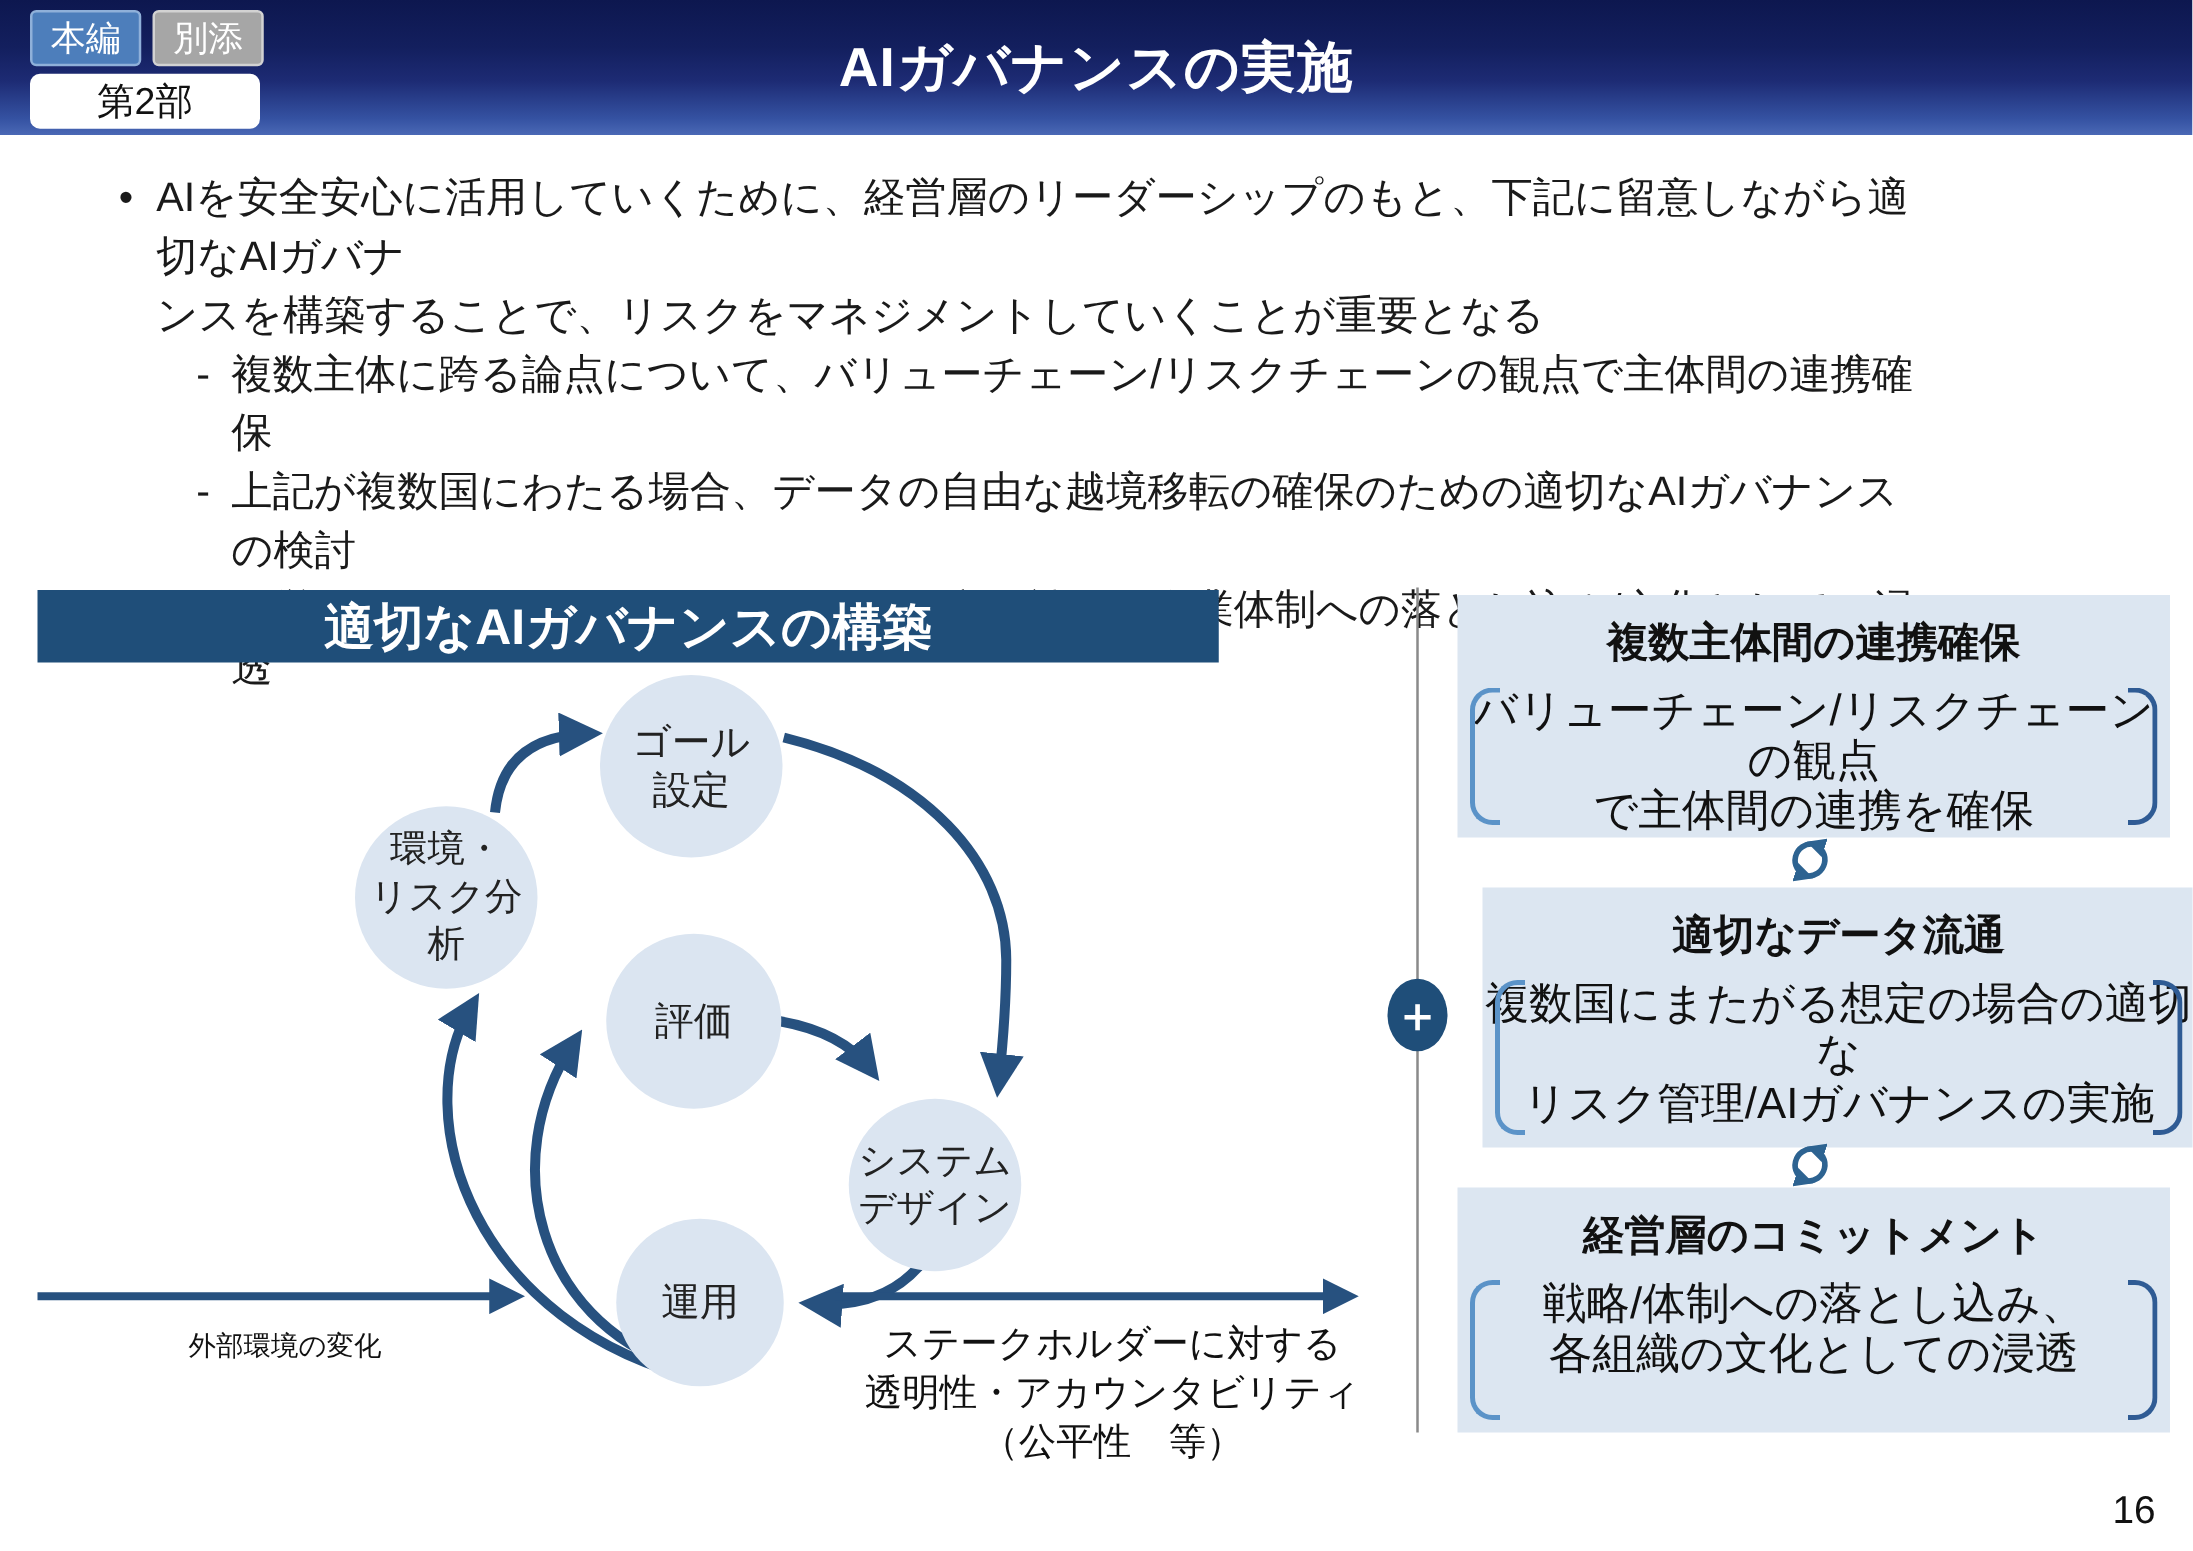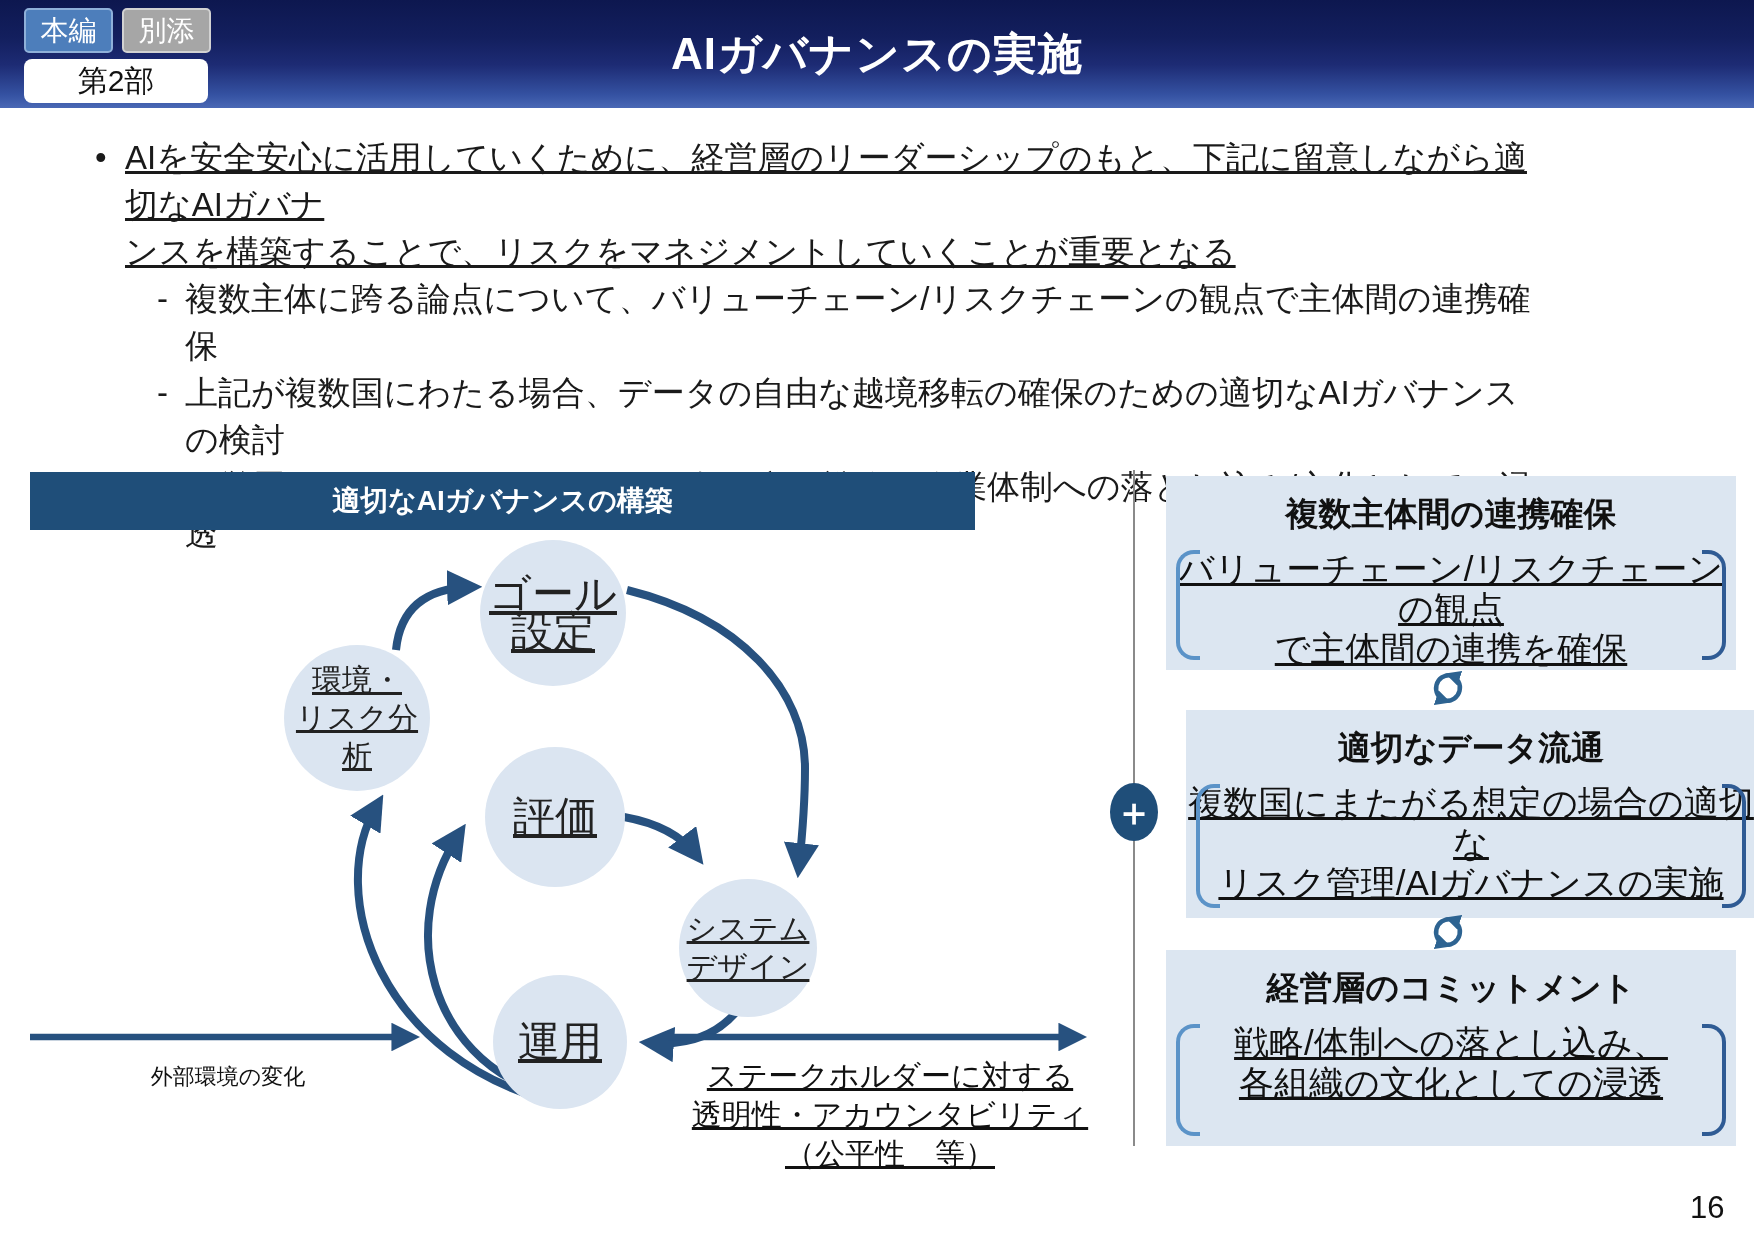--- a/index.html
+++ b/index.html
@@ -23,30 +23,30 @@
     color:#ffffff; font-size:28px; }
   .tab-main { left:24px; width:89px; background:#4d7ebb; border:2px solid #8fb0d9; }
   .tab-attach { left:122px; width:89px; background:#a6a6a6; border:2px solid #d2d2d2; }
   .part-box { position:absolute; left:24px; top:59px; width:184px; height:44px;
     background:#ffffff; border-radius:8px; display:flex; align-items:center; justify-content:center;
     color:#111111; font-size:30px; }
   
   .bullets { position:absolute; left:95px; top:134px; width:1440px; font-size:33px; line-height:47px; color:#1a1a1a; }
   .lead { display:flex; }
   .lead .mk { width:30px; flex:0 0 30px; }
-  .pre { white-space:pre-line;text-decoration:underline; }
+  .pre { white-space:pre-line; }
   .sub { display:flex; margin-left:62px; }
   .sub .mk { width:28px; flex:0 0 28px; }
   
   .diag-bar { position:absolute; left:30px; top:472px; width:945px; height:58px;
-    background:#1f4e79; color:#ffffff; font-size:28px; font-weight:bold;
+    background:#1f4e79; color:#ffffff; font-size:40px; font-weight:bold;
     display:flex; align-items:center; justify-content:center; }
   .node { position:absolute; border-radius:50%; background:#dbe5f1;
     display:flex; align-items:center; justify-content:center; text-align:center;
-    font-size:42px; line-height:38px; color:#222222; }
+    font-size:31px; line-height:38px; color:#222222; }
   .n-goal   { left:480px; top:540px; width:146px; height:146px; }
   .n-env    { left:284px; top:645px; width:146px; height:146px; font-size:30px; }
   .n-eval   { left:485px; top:747px; width:140px; height:140px; }
   .n-sys    { left:679px; top:879px; width:138px; height:138px; font-size:30px; }
   .n-ops    { left:493px; top:975px; width:134px; height:134px; }
   .lbl-left { position:absolute; left:78px; top:1062px; width:300px; text-align:center;
     font-size:22px; color:#111111; }
   .lbl-right{ position:absolute; left:640px; top:1056px; width:500px; text-align:center;
     font-size:30px; line-height:39px; color:#111111; }
   svg.overlay { position:absolute; left:0; top:0; pointer-events:none; }

